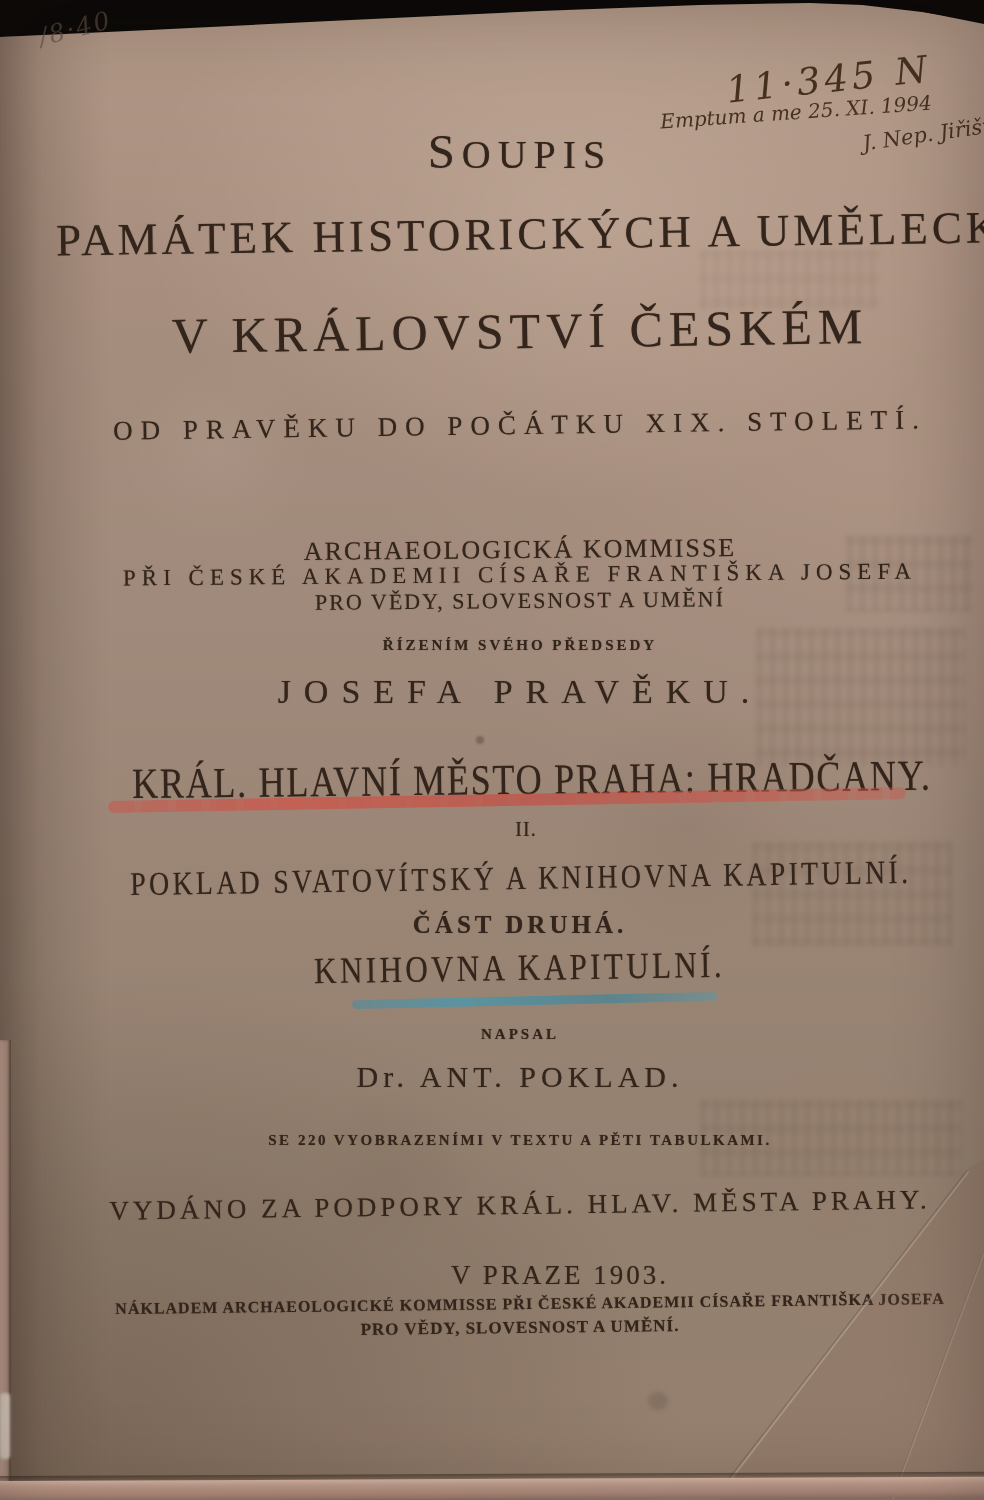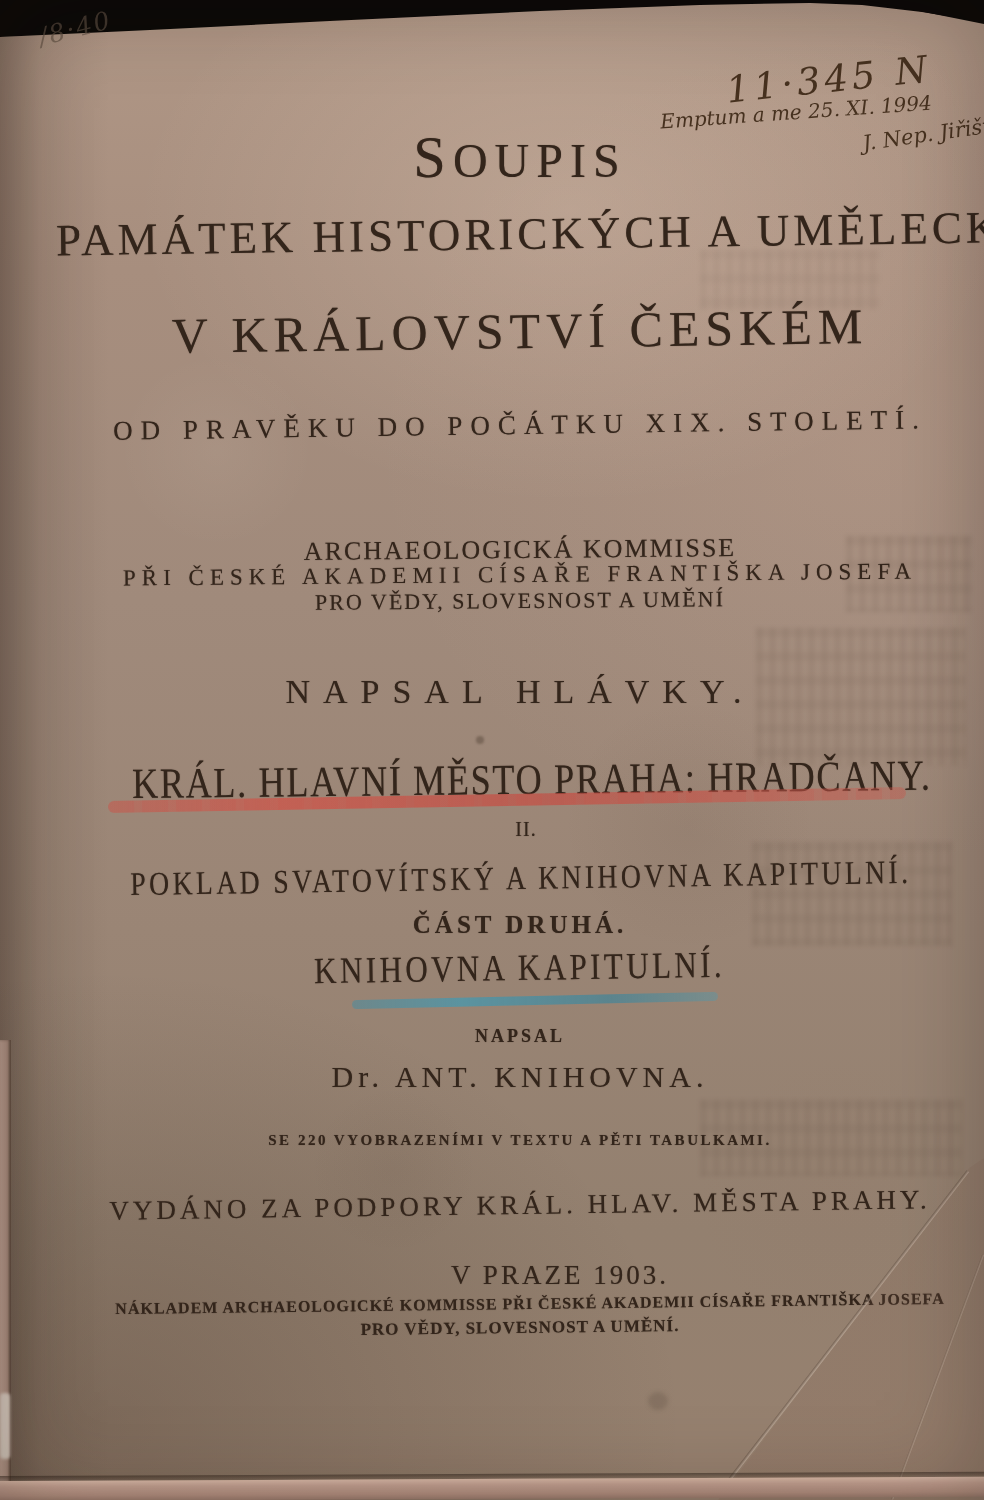--- a/index.html
+++ b/index.html
@@ -32,37 +32,37 @@
   #vignette { position:absolute; inset:0; pointer-events:none;
     box-shadow: inset 0 0 90px rgba(25,16,10,0.28); }
 
   
   .pl {
     position:absolute; left:56px; width:928px; text-align:center;
     color:#33251b; text-shadow:0 0 1px rgba(51,37,27,0.55);
     white-space:nowrap;
   }
   .cond > span { display:inline-block; transform:scaleX(0.84); transform-origin:center; }
-  .soupis { font-size:48px; letter-spacing:7px; }
+  .soupis { font-size:40px; letter-spacing:7px; }
   .soupis::first-letter { font-size:1.22em; }
   .t-pamatek { font-size:45px; letter-spacing:4px; transform:rotate(-0.8deg); }
   .t-kralovstvi { font-size:50px; letter-spacing:6px; transform:rotate(-0.8deg); }
   .t-praveku { font-size:27px; letter-spacing:8px; transform:rotate(-0.8deg); }
   .t-vydava { font-size:15px; font-weight:bold; letter-spacing:4px; }
   .t-arch { font-size:26px; letter-spacing:2px; transform:rotate(-0.5deg); }
   .t-akademii { font-size:23px; letter-spacing:6px; transform:rotate(-0.5deg); }
   .t-vedy { font-size:22px; letter-spacing:2px; transform:rotate(-0.5deg); }
   .t-rizenim { font-size:15px; font-weight:bold; letter-spacing:3px; }
   .t-hlavky { font-size:34px; letter-spacing:13px; }
   .t-kral { font-size:43px; letter-spacing:2px; transform:rotate(-0.6deg); }
   .t-ii { font-size:20px; letter-spacing:1px; }
   .t-poklad { font-size:33px; letter-spacing:4px; transform:rotate(-0.9deg); }
   .t-cast { font-size:25px; font-weight:bold; letter-spacing:4px; }
   .t-knihovna { font-size:37px; letter-spacing:4px; transform:rotate(-0.9deg); }
-  .t-napsal { font-size:18px; font-weight:bold; letter-spacing:3px; }
+  .t-napsal { font-size:15px; font-weight:bold; letter-spacing:3px; }
   .t-podlaha { font-size:30px; letter-spacing:5px; }
   .t-se340 { font-size:15px; font-weight:bold; letter-spacing:2.5px; }
   .t-vydano { font-size:27px; letter-spacing:4px; transform:rotate(-0.8deg); }
   .t-praze { font-size:27px; letter-spacing:3px; }
   .t-nakladem { font-size:16px; font-weight:bold; letter-spacing:1px; transform:rotate(-0.7deg); }
   .t-provedy2 { font-size:17px; font-weight:bold; letter-spacing:1px; transform:rotate(-0.7deg); }
 
   
   .hand {
     position:absolute; font-family:"DejaVu Serif", serif; font-style:italic;
@@ -154,41 +154,42 @@
 
   <div class="pl soupis" style="top:124px;">SOUPIS</div>
   <div class="pl t-pamatek" style="top:208px;">PAMÁTEK HISTORICKÝCH A UMĚLECKÝCH</div>
   <div class="pl t-kralovstvi" style="top:302px;">V KRÁLOVSTVÍ ČESKÉM</div>
   <div class="pl t-praveku" style="top:410px;">OD PRAVĚKU DO POČÁTKU XIX. STOLETÍ.</div>
 
   <div class="pl t-arch" style="top:535px;">ARCHAEOLOGICKÁ KOMMISSE</div>
   <div class="pl t-akademii" style="top:562px;">PŘI ČESKÉ AKADEMII CÍSAŘE FRANTIŠKA JOSEFA</div>
   <div class="pl t-vedy" style="top:588px;">PRO VĚDY, SLOVESNOST A UMĚNÍ</div>
 
-  <div class="pl t-hlavky" style="top:673px;">NAPSAL HLÁVKY.</div>
+  <div class="pl t-rizenim" style="top:637px;">ŘÍZENÍM SVÉHO PŘEDSEDY</div>
+  <div class="pl t-hlavky" style="top:673px;">JOSEFA PRAVĚKU.</div>
 
   <div class="pl t-kral cond" style="top:755px;">
     <span>KRÁL. HLAVNÍ MĚSTO PRAHA: HRADČANY.</span>
   </div>
   <div class="crayon red-line"></div>
 
   <div class="pl t-ii" style="top:818px; margin-left:6px;">II.</div>
 
   <div class="pl t-poklad cond" style="top:860px;">
     <span>POKLAD SVATOVÍTSKÝ A KNIHOVNA KAPITULNÍ.</span>
   </div>
   <div class="pl t-cast" style="top:911px;">ČÁST DRUHÁ.</div>
 
   <div class="pl t-knihovna cond" style="top:946px;">
     <span>KNIHOVNA KAPITULNÍ.</span>
   </div>
   <div class="crayon blue-line"></div>
 
   <div class="pl t-napsal" style="top:1026px;">NAPSAL</div>
-  <div class="pl t-podlaha" style="top:1060px;">Dr. ANT. KNIHOVNA.</div>
+  <div class="pl t-podlaha" style="top:1060px;">Dr. ANT. POKLAD.</div>
 
   <div class="pl t-se340" style="top:1132px;">SE 220 VYOBRAZENÍMI V TEXTU A PĚTI TABULKAMI.</div>
   <div class="pl t-vydano" style="top:1190px;">VYDÁNO ZA PODPORY KRÁL. HLAV. MĚSTA PRAHY.</div>
 
   <div class="pl t-praze" style="top:1260px; margin-left:40px;">V PRAZE 1903.</div>
   <div class="pl t-nakladem" style="top:1295px; margin-left:10px;">NÁKLADEM ARCHAEOLOGICKÉ KOMMISSE PŘI ČESKÉ AKADEMII CÍSAŘE FRANTIŠKA JOSEFA</div>
   <div class="pl t-provedy2" style="top:1318px;">PRO VĚDY, SLOVESNOST A UMĚNÍ.</div>
 
   <div id="crease1shadow"></div>
   <div class="crease" id="crease1"></div>

